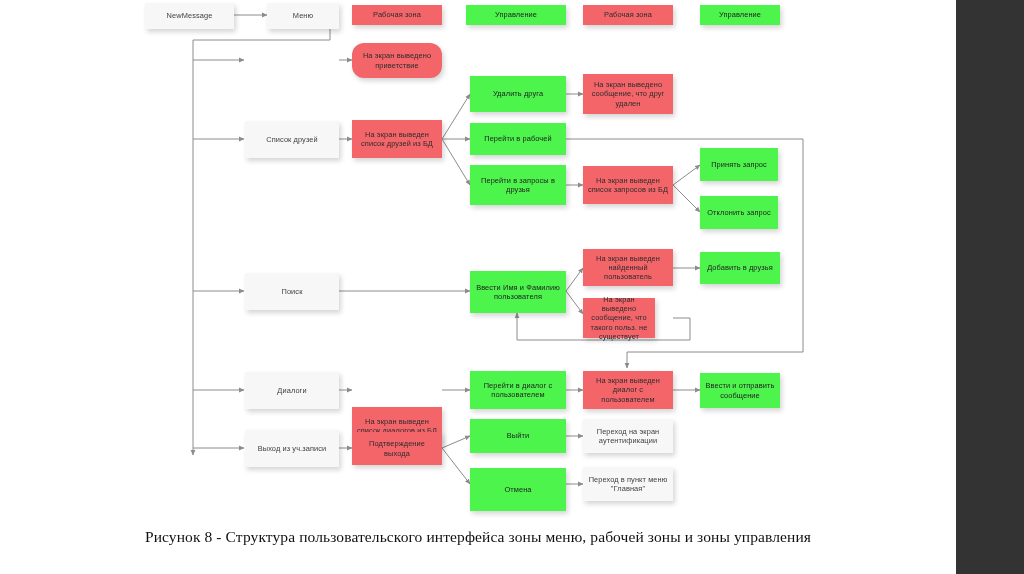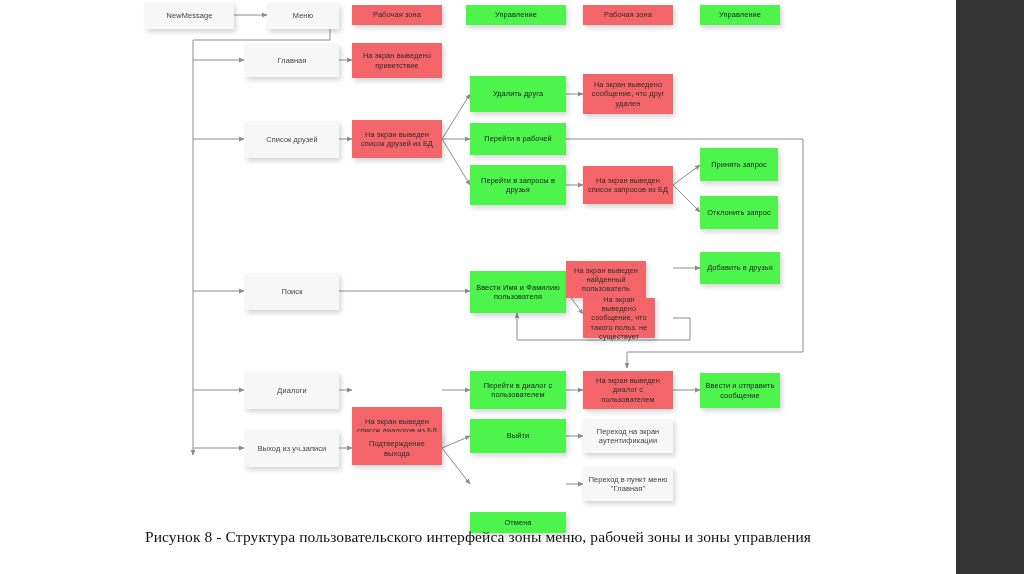--- a/index.html
+++ b/index.html
@@ -163,37 +163,34 @@
       <span>Управление</span>
     </div>
 
     <div class="node white" style="left:145px; top:3px; width:89px; height:26px;">
       <span>NewMessage</span>
     </div>
     <div class="node white" style="left:267px; top:3px; width:72px; height:26px;">
       <span>Меню</span>
     </div>
 
-    <div class="node white" style="left:245px; top:44px; width:94px; height:33px;">
-      <span>Главная</span>
-    </div>
     <div class="node white" style="left:245px; top:121px; width:94px; height:37px;">
       <span>Список друзей</span>
     </div>
     <div class="node white" style="left:245px; top:273px; width:94px; height:37px;">
       <span>Поиск</span>
     </div>
     <div class="node white" style="left:245px; top:372px; width:94px; height:37px;">
       <span>Диалоги</span>
     </div>
     <div class="node white" style="left:245px; top:430px; width:94px; height:37px;">
       <span>Выход из уч.записи</span>
     </div>
 
-    <div class="node red" style="left:352px; top:43px; width:90px; height:35px;">
+    <div class="node red" style="left:352px; top:43px; width:90px; height:35px;border-radius:12px;">
       <span>На экран выведено приветствие</span>
     </div>
 
     <div class="node red" style="left:352px; top:120px; width:90px; height:38px;">
       <span>На экран выведен список друзей из БД</span>
     </div>
 
     <div class="node green" style="left:470px; top:76px; width:96px; height:36px;">
       <span>Удалить друга</span>
     </div>
@@ -214,21 +211,21 @@
     <div class="node green" style="left:700px; top:148px; width:78px; height:33px;">
       <span>Принять запрос</span>
     </div>
     <div class="node green" style="left:700px; top:196px; width:78px; height:33px;">
       <span>Отклонить запрос</span>
     </div>
 
     <div class="node green" style="left:470px; top:271px; width:96px; height:42px;">
       <span>Ввести Имя и Фамилию пользователя</span>
     </div>
-    <div class="node red" style="left:566px; top:249px; width:80px; height:37px;margin-top:12px;">
+    <div class="node red" style="left:583px; top:249px; width:90px; height:37px;">
       <span>На экран выведен найденный пользователь</span>
     </div>
     <div class="node green" style="left:700px; top:252px; width:80px; height:32px;">
       <span>Добавить в друзья</span>
     </div>
     <div class="node red" style="left:583px; top:298px; width:72px; height:40px;">
       <span>На экран выведено сообщение, что такого польз. не существует</span>
     </div>
 
     <div class="node red" style="left:352px; top:371px; width:90px; height:38px;margin-top:36px;">
@@ -246,21 +243,21 @@
 
     <div class="node red" style="left:352px; top:432px; width:90px; height:33px;">
       <span>Подтверждение выхода</span>
     </div>
     <div class="node green" style="left:470px; top:419px; width:96px; height:34px;">
       <span>Выйти</span>
     </div>
     <div class="node white" style="left:583px; top:419px; width:90px; height:34px;">
       <span>Переход на экран аутентификации</span>
     </div>
-    <div class="node green" style="left:470px; top:468px; width:96px; height:21px;margin-top:44px;">
+    <div class="node green" style="left:470px; top:468px; width:96px; height:43px;">
       <span>Отмена</span>
     </div>
     <div class="node white" style="left:583px; top:467px; width:90px; height:34px;">
       <span>Переход в пункт меню "Главная"</span>
     </div>
 
   </div>
 
   <div class="caption">Рисунок 8 - Структура пользовательского интерфейса зоны меню, рабочей зоны и зоны управления</div>
 

